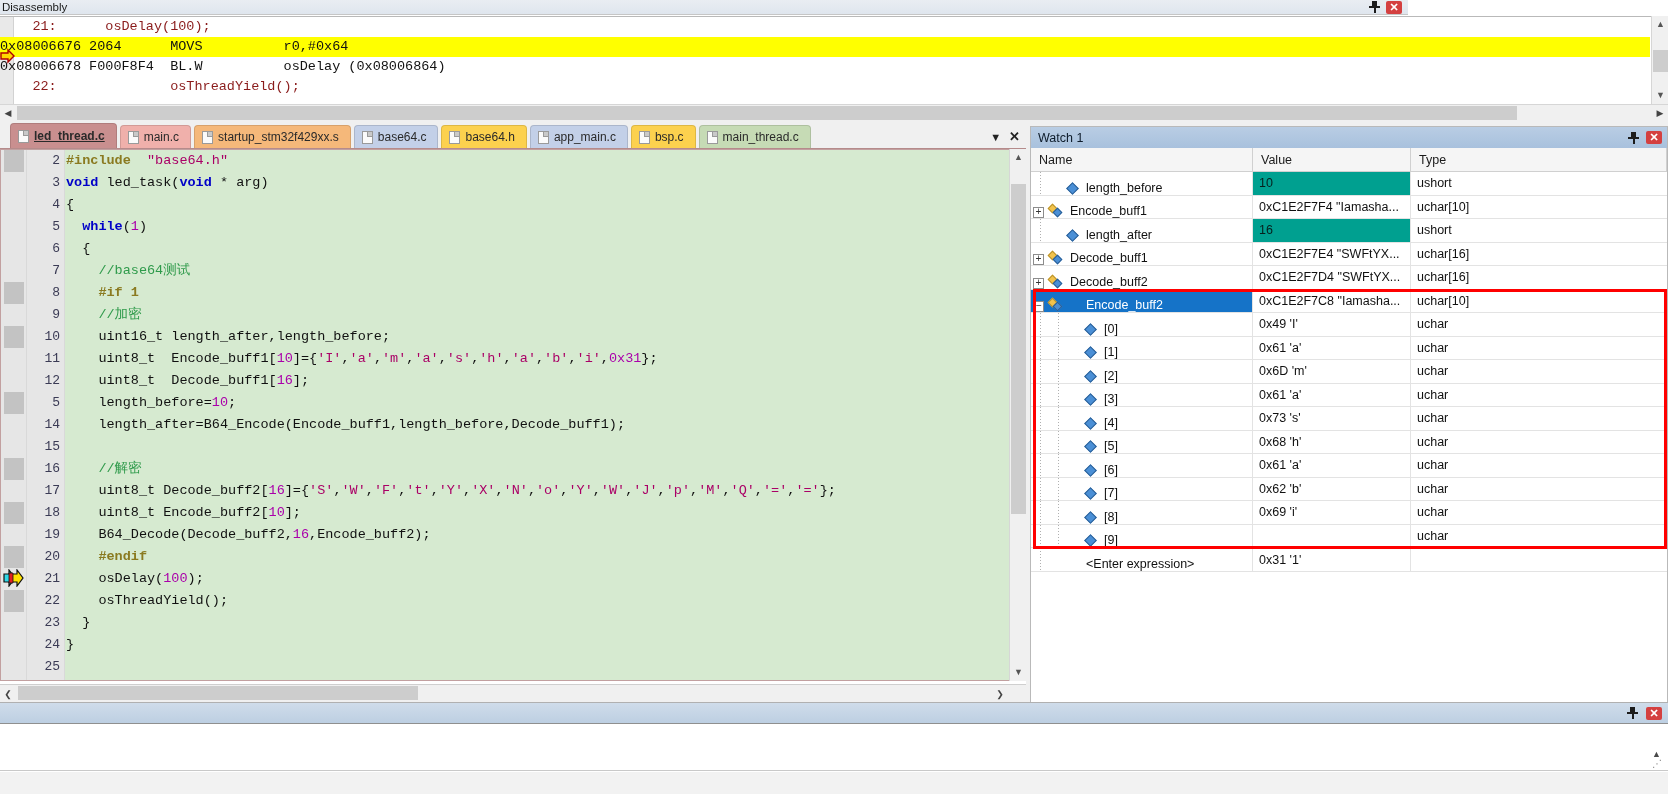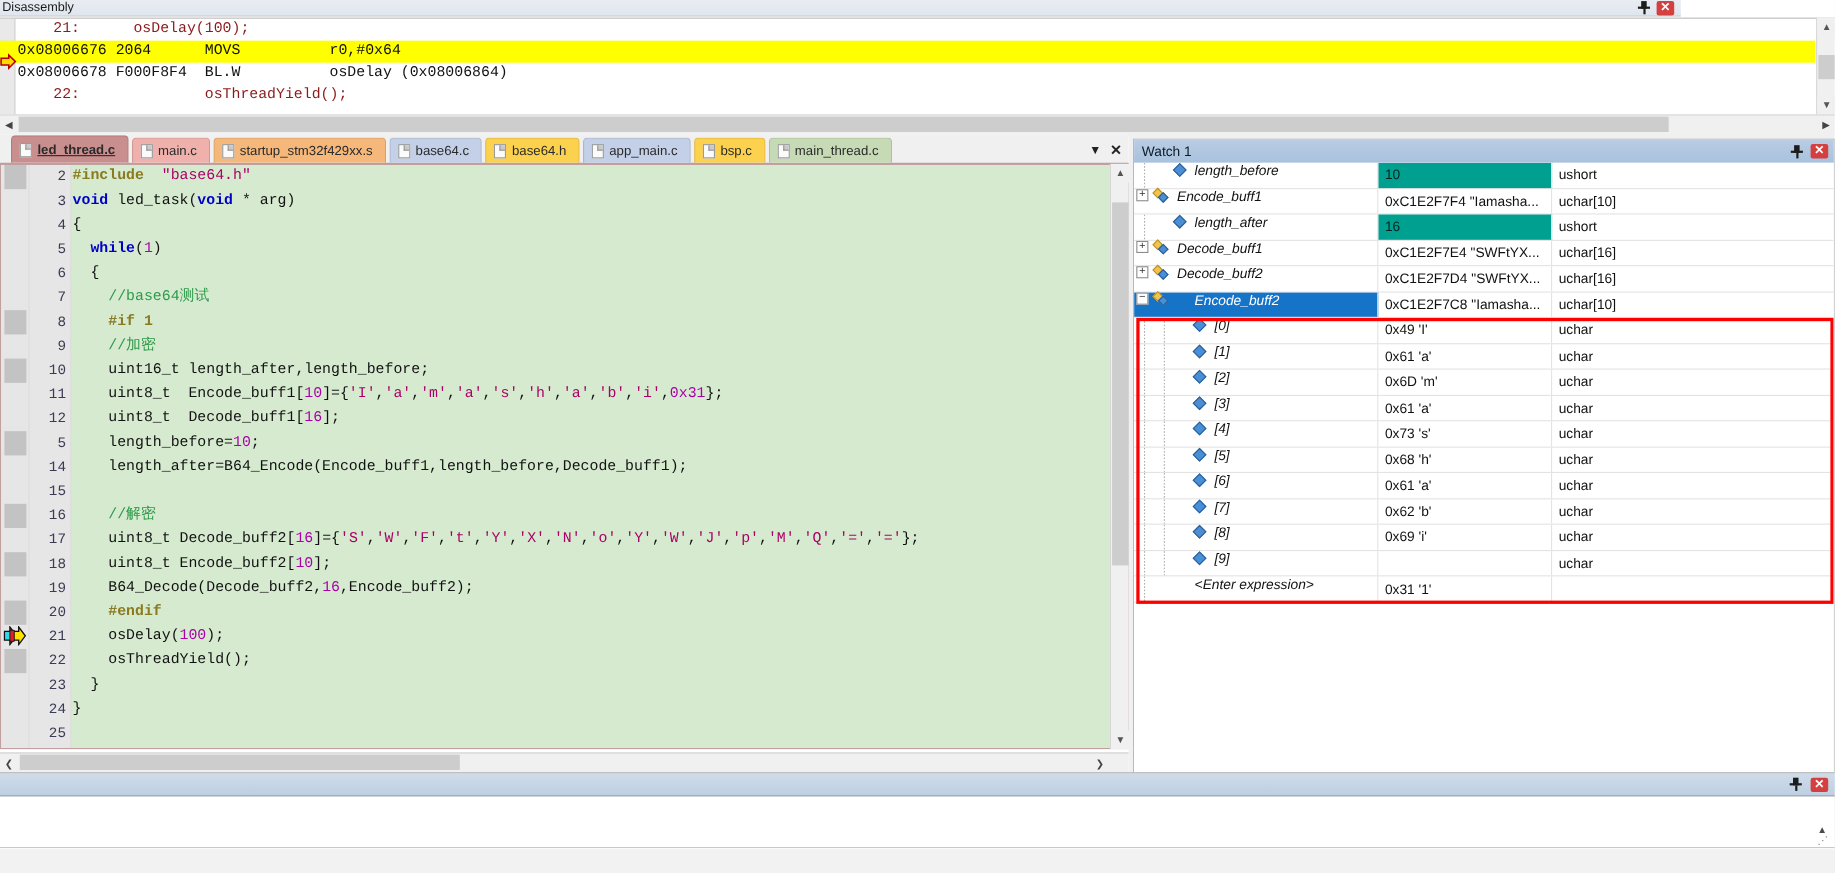--- a/index.html
+++ b/index.html
@@ -13,21 +13,21 @@
     color: #000;
   }
   .app { position: relative; width: 1668px; height: 794px; background:#f0f0f0; }
 
   
   .disasm {
     position: absolute; left:0; top:0; width:1668px; height:120px;
     background:#ffffff;
   }
   .disasm-title {
-    position:absolute; left:0; top:0; width:1528px; height:15px;
+    position:absolute; left:0; top:0; width:1408px; height:15px;
     background: linear-gradient(to bottom,#e9edf2 0%,#dfe6ee 100%);
     border-bottom:1px solid #c6c6c6;
     display:flex; align-items:center;
   }
   .disasm-title .txt {
     font-size:11.5px; color:#1a1a1a; padding-left:2px; line-height:14px;
   }
   .disasm-title .tools { margin-left:auto; display:flex; align-items:center; gap:6px; padding-right:6px; }
   .pin-icon { width:11px; height:12px; position:relative; }
   .pin-icon::before{
@@ -48,21 +48,21 @@
     background:#fff; border-top:1px solid #b9b9b9;
     font-family:"Liberation Mono", monospace;
     font-size:13.5px;
     overflow:hidden;
   }
   .disasm-gutter {
     position:absolute; left:0; top:0; width:14px; height:88px;
     background:#e9e9e9; border-right:1px solid #d2d2d2;
   }
   .disasm-lines { position:absolute; left:0; top:0; right:18px; }
-  .dl { height:20px; line-height:20px; white-space:pre; padding-left:16px; color:#111; }
+  .dl { height:20px; line-height:20px; white-space:pre; color:#111; }
   .dl.hl { background:#ffff00; }
   .dl.src { color:#8a1b1b; }
   .arrow-cur {
     position:absolute; left:0px; top:31px; width:16px; height:16px; z-index:5;
   }
   .disasm-vscroll {
     position:absolute; right:0; top:16px; width:17px; height:88px; background:#f0f0f0;
     border-left:1px solid #d6d6d6;
   }
   .scroll-arrow {
@@ -166,22 +166,22 @@
   }
   .grid-head div { display:flex; align-items:center; padding-left:8px; border-right:1px solid #d0d0d0; }
   .col-name { width:222px; flex:none; }
   .col-val  { width:158px; flex:none; }
   .col-type { flex:1; }
   .wrow {
     display:flex; height:23.5px; font-size:12.5px; color:#111;
     border-bottom:1px solid #e3e3e3;
   }
   .wrow .c-name {
-    width:222px; flex:none; display:flex; align-items:flex-start; gap:4px;
-    border-right:1px solid #e3e3e3; padding-left:2px; position:relative;font-style:italic;
+    width:222px; flex:none; display:flex; align-items:flex-end; gap:4px;
+    border-right:1px solid #e3e3e3; padding-left:2px; position:relative;
   }
   .wrow .c-val {
     width:158px; flex:none; display:flex; align-items:center;
     border-right:1px solid #e3e3e3; padding-left:6px;
   }
   .wrow .c-type { flex:1; display:flex; align-items:center; padding-left:6px; }
   .c-val.changed { background:#00a090; color:#06201d; }
   .wrow.selected .c-name { background:#1573c8; color:#fff; }
   .expander {
     width:11px; height:11px; border:1px solid #8c8c8c; background:#fff;
@@ -395,20 +395,25 @@
       <span>Watch 1</span>
       <span class="tools">
         <span class="pin-icon">
             <span class="pin-wing"></span>
           </span>
         <span class="close-x">✕</span>
       </span>
     </div>
 
     <div class="watch-grid">
+      <div class="grid-head">
+        <div class="col-name">Name</div>
+        <div class="col-val">Value</div>
+        <div class="col-type">Type</div>
+      </div>
       <div id="watch-rows">
           <div class="wrow">
             <div class="c-name">
               <span class="tree-dots"></span>
               <span class="expander blank"></span>
               <span class="var-icon">
                 <span class="diamond"></span>
               </span>
               <span style="margin-left:3px;white-space:nowrap;">length_before</span>
             </div>

